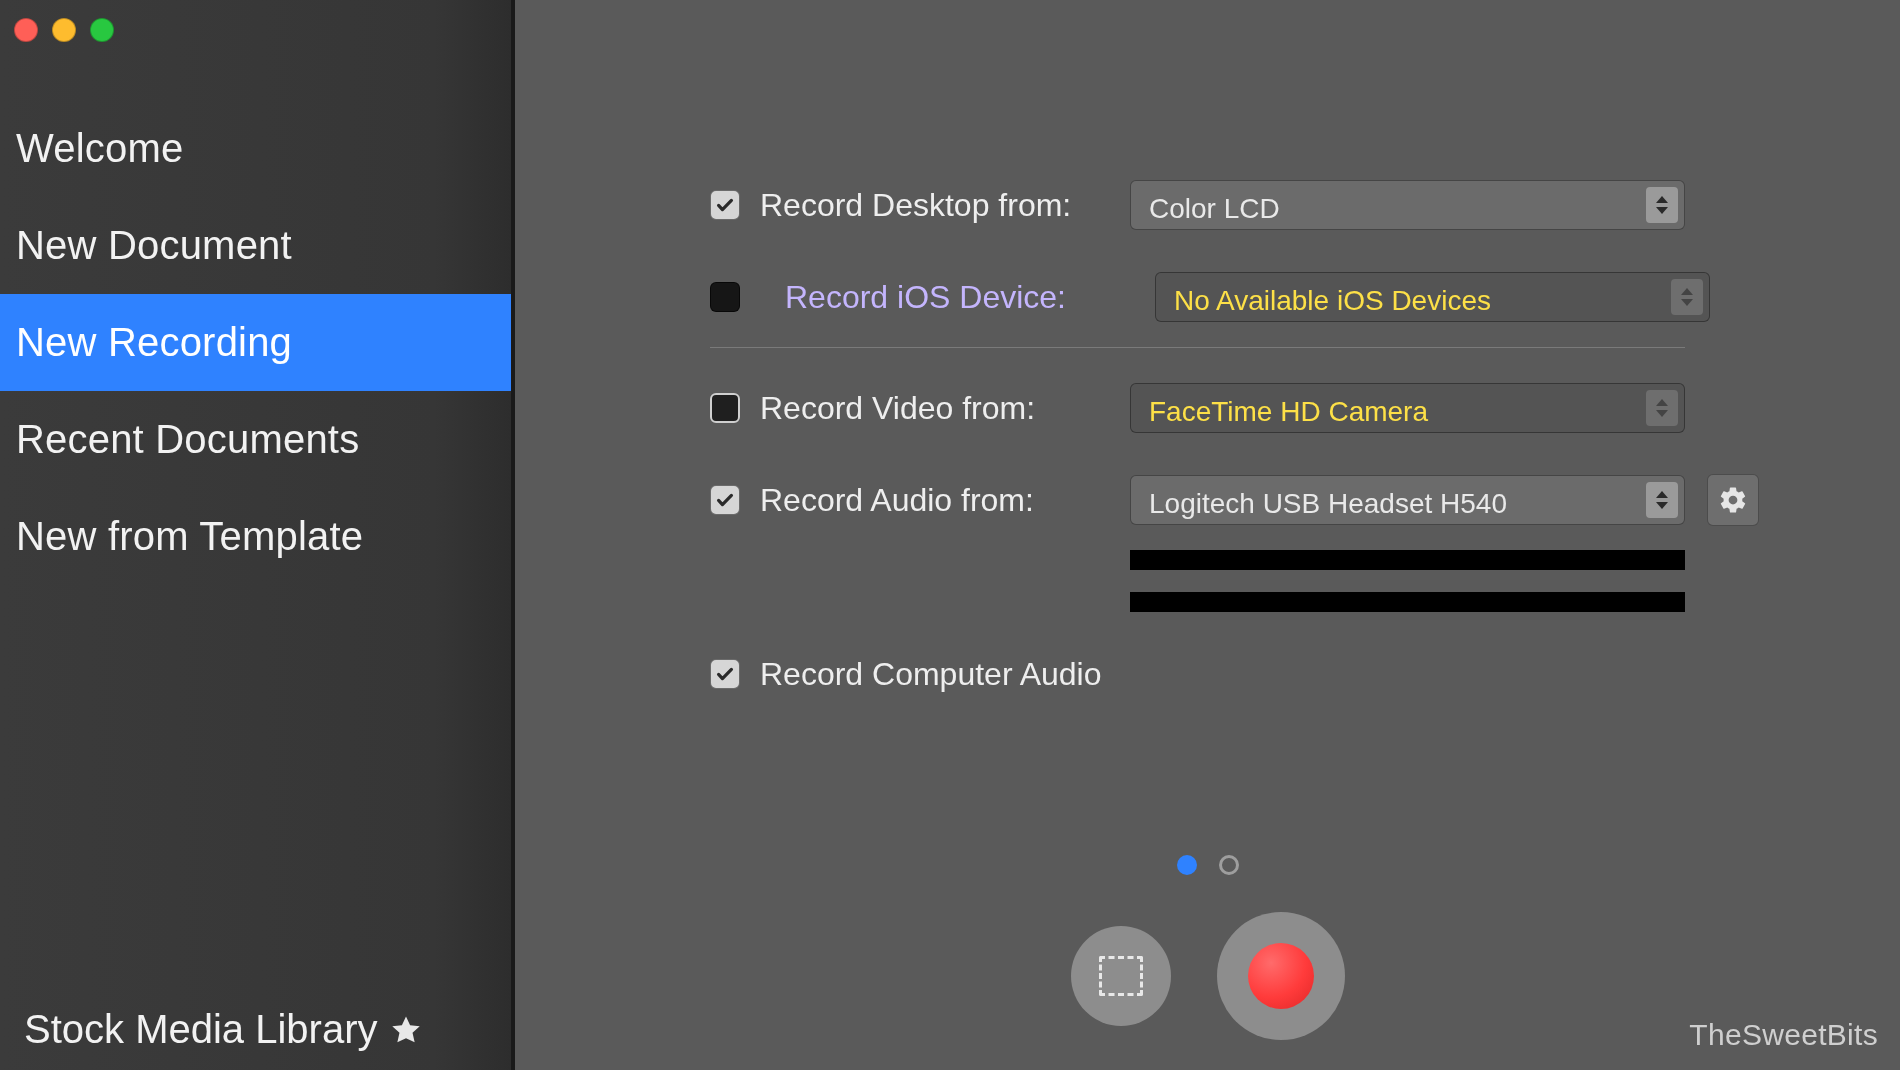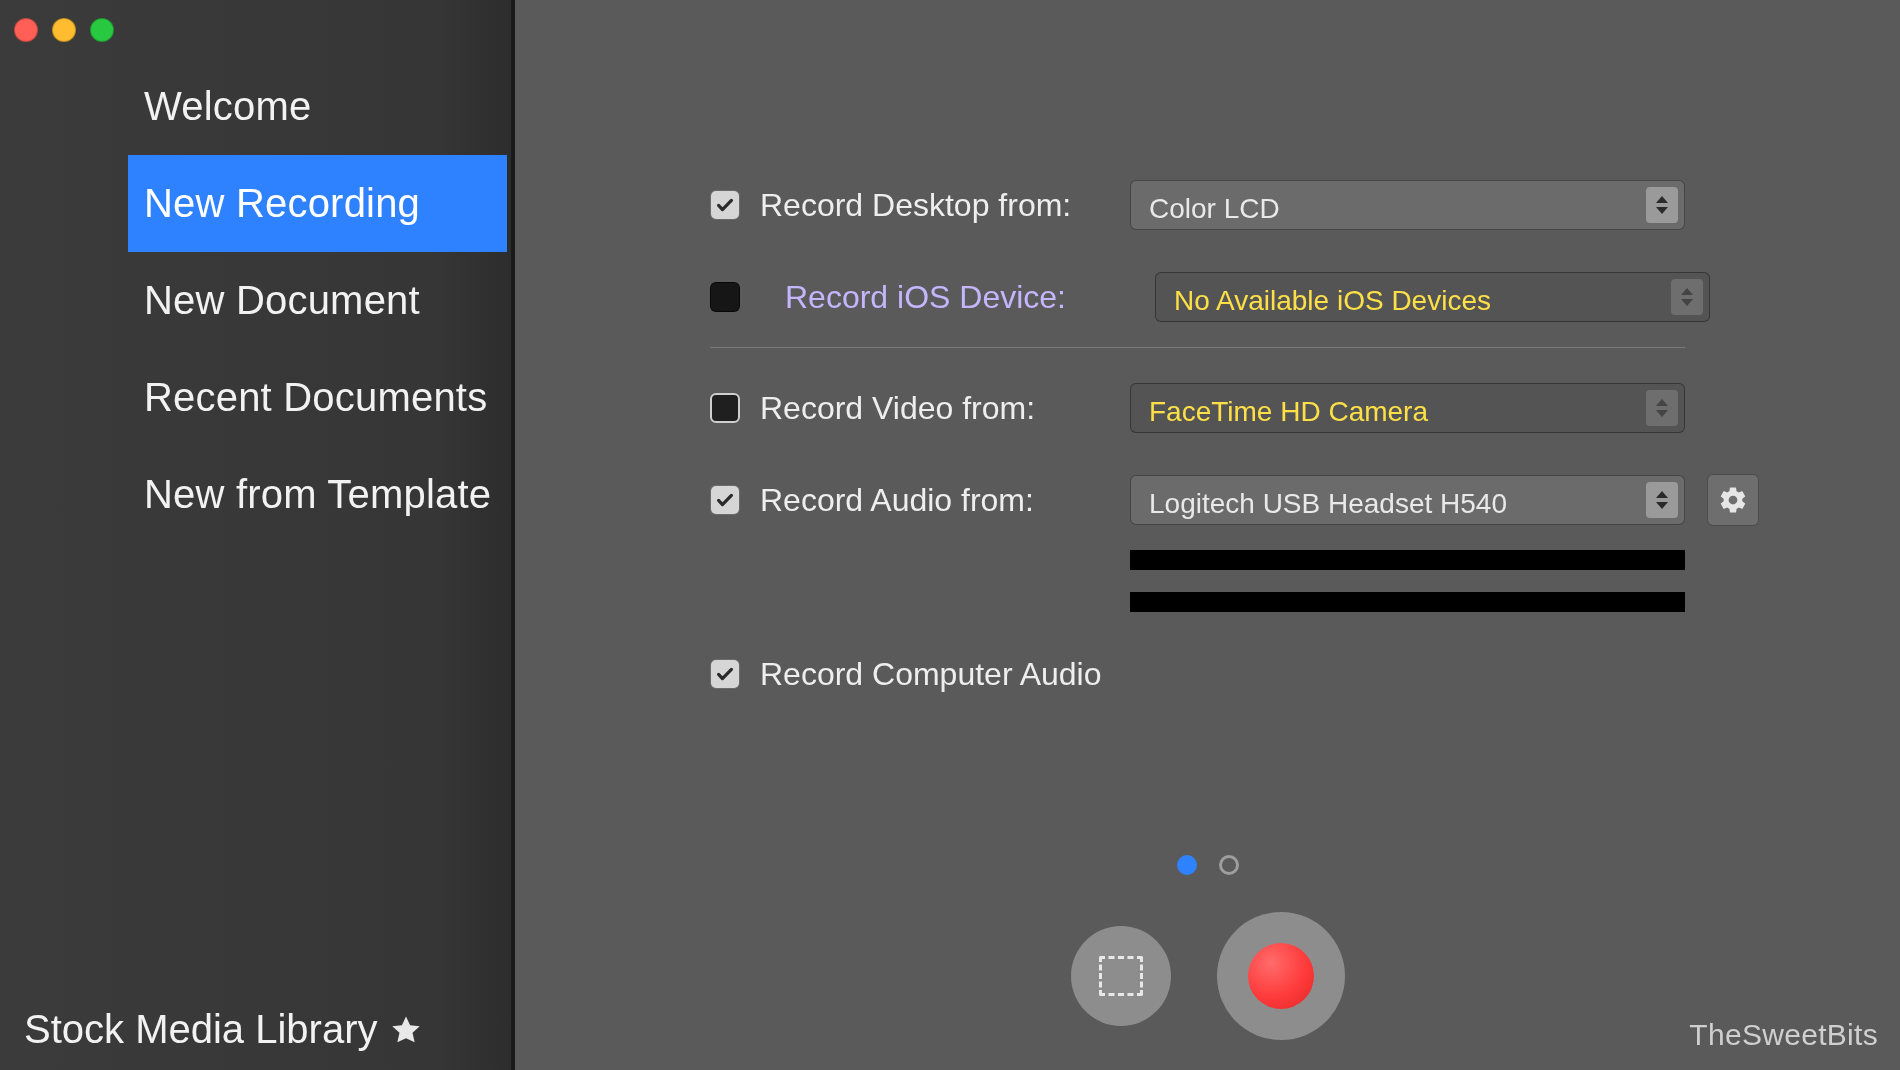--- a/index.html
+++ b/index.html
@@ -15,21 +15,21 @@
     display: flex;
     background: #5a5a5a;
   }
   
   .sidebar {
     width: 515px;
     height: 100%;
     background: linear-gradient(to right, #3b3b3b 0%, #363636 85%, #2d2d2d 100%);
     border-right: 4px solid #1a1a1a;
     display: flex;
-    flex-direction: row;
+    flex-direction: column;
     position: relative;
   }
   .traffic-lights {
     display: flex;
     gap: 14px;
     padding: 18px 14px 0 14px;
   }
   .traffic-light {
     width: 24px; height: 24px; border-radius: 50%;
     border: 1px solid rgba(0,0,0,0.25);
@@ -270,22 +270,22 @@
 
   <aside class="sidebar">
     <div class="traffic-lights">
       <span class="traffic-light tl-close"></span>
       <span class="traffic-light tl-minimize"></span>
       <span class="traffic-light tl-zoom"></span>
     </div>
 
     <nav class="nav">
       <div class="nav-item">Welcome</div>
+      <div class="nav-item">New Document</div>
       <div class="nav-item selected">New Recording</div>
-      <div class="nav-item">New Document</div>
       <div class="nav-item">Recent Documents</div>
       <div class="nav-item">New from Template</div>
     </nav>
 
     <div class="stock-row">
       <span class="stock-label">Stock Media Library</span>
       <span class="star-icon">
         <svg viewBox="0 0 24 24">
             <path fill="#e8e8e8" d="M12 2.5l2.9 6.2 6.8.6-5.1 4.6 1.5 6.7L12 17.8 5.9 20.6l1.5-6.7L2.3 9.3l6.8-.6L12 2.5z"></path>
           </svg>

